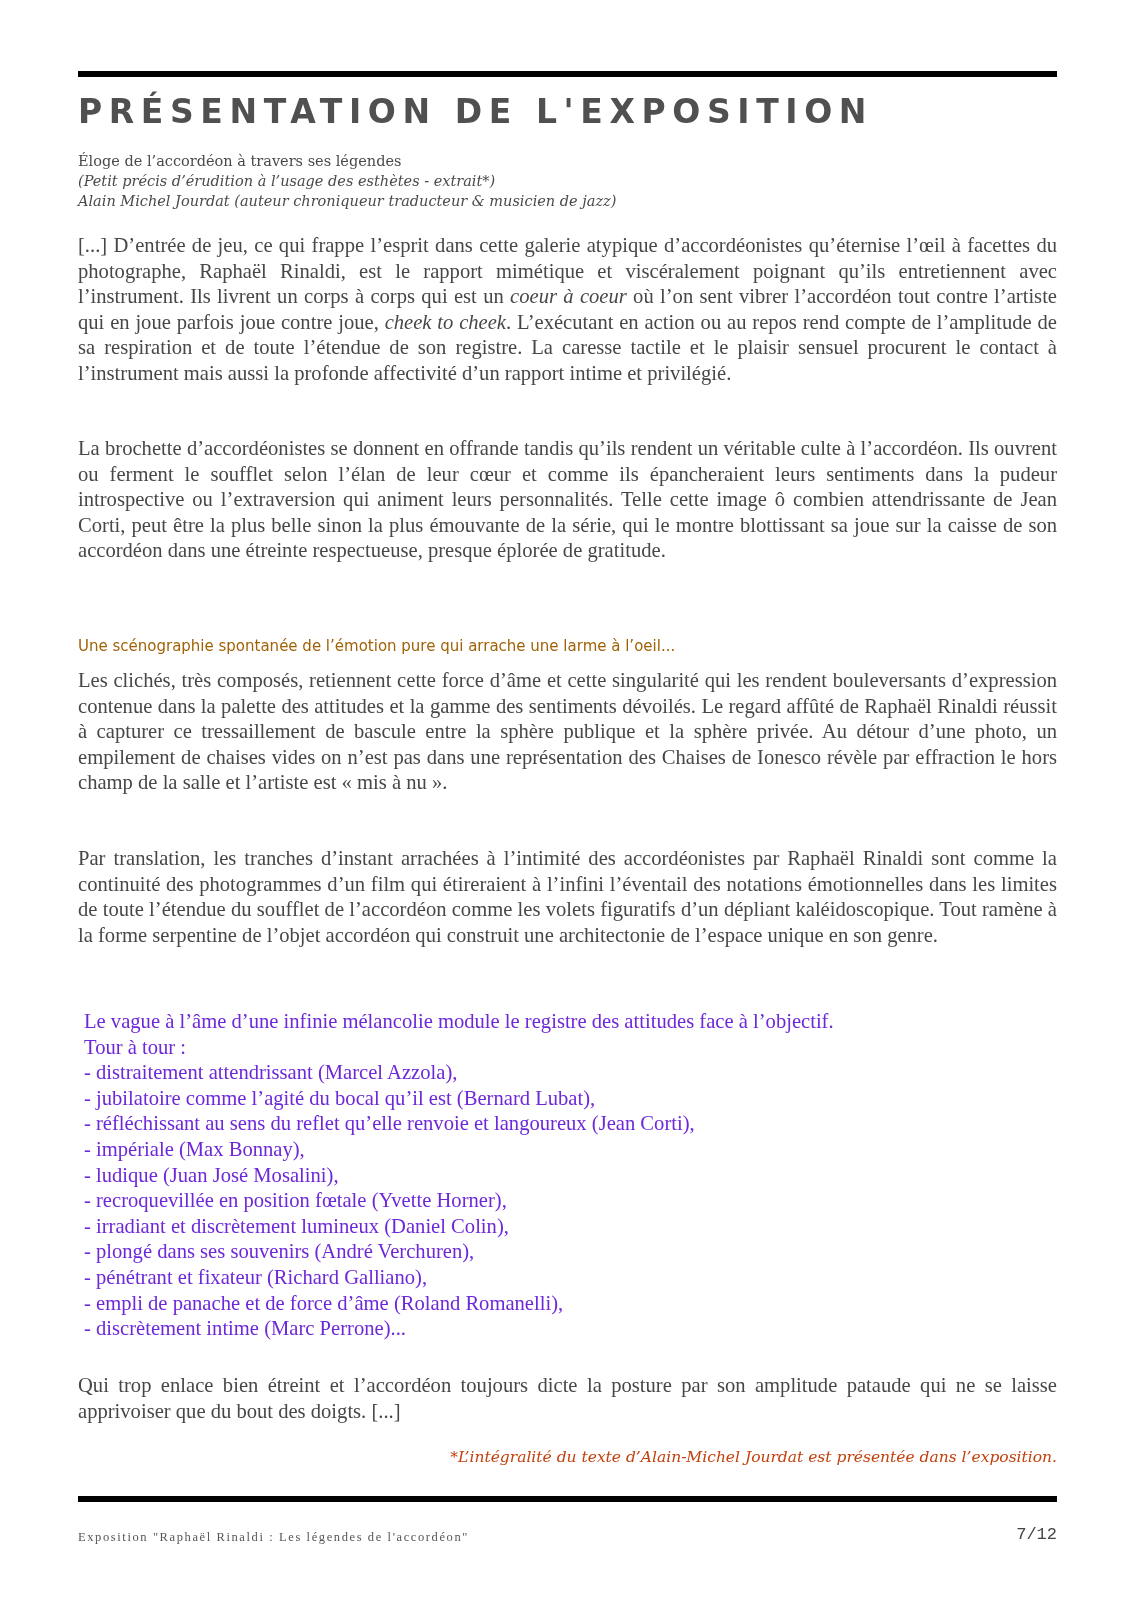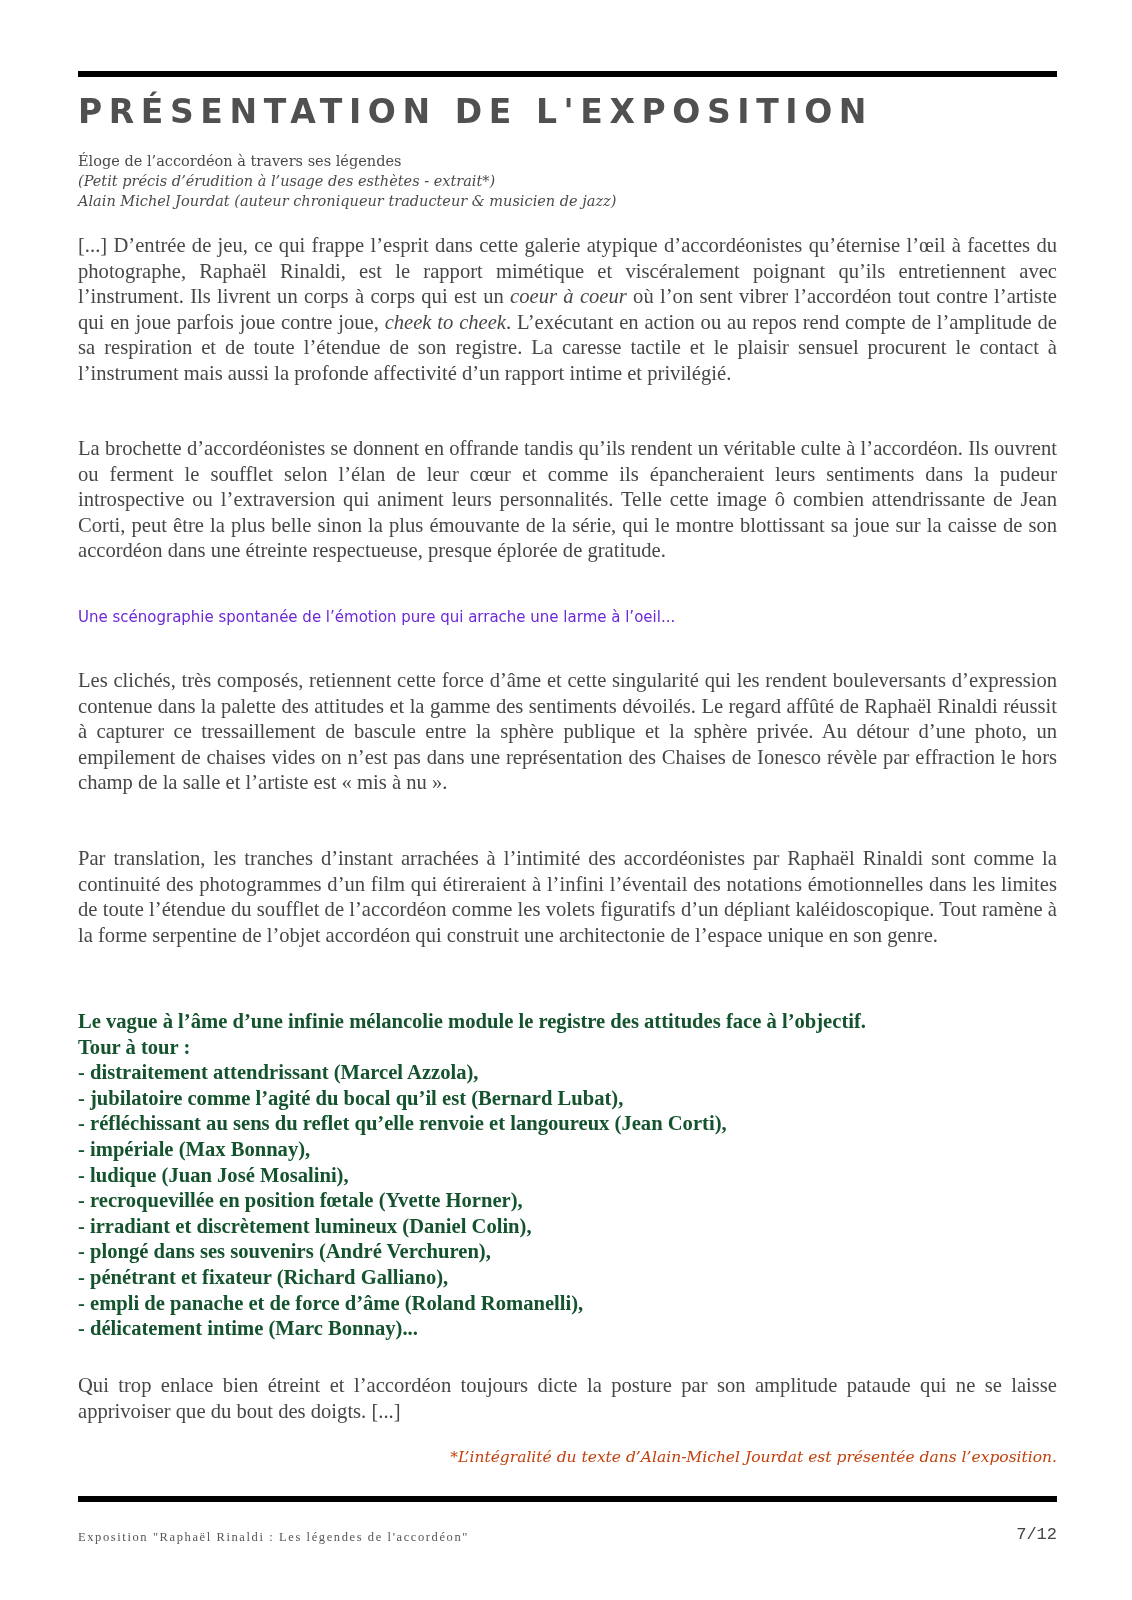--- a/index.html
+++ b/index.html
@@ -17,24 +17,24 @@
   .intro .it { font-style: italic; }
   .body {
     position: absolute; left: 78px; width: 979px;
     font-family: "Liberation Serif", serif; font-size: 20.6px; line-height: 25.6px; color: #474747;
     text-align: justify;
   }
   .body p { margin: 0; }
   .body em { font-style: italic; }
   .p1 { top: 233px; }
   .p2 { top: 436px; }
-  .subhead { position: absolute; left: 78px; top: 608px; font-family: "DejaVu Sans", sans-serif; font-size: 15px; color: #6d28d9; }
+  .subhead { position: absolute; left: 78px; top: 637px; font-family: "DejaVu Sans", sans-serif; font-size: 15px; color: #a16207; }
   .p3 { top: 668px; }
   .p4 { top: 846px; }
-  .list { position: absolute; left: 78px; top: 1009px; font-family: "Liberation Serif", serif; font-size: 20.6px; line-height: 25.6px; color: #14532d; font-weight: bold; }
+  .list { position: absolute; left: 84px; top: 1009px; font-family: "Liberation Serif", serif; font-size: 20.6px; line-height: 25.6px; color: #6d28d9; }
   .list div { white-space: nowrap; }
   .p5 { top: 1373px; }
   .note { position: absolute; right: 75px; top: 1448px; font-family: "DejaVu Serif", serif; font-style: italic; font-size: 15.5px; color: #c2410c; }
   .footer-left { position: absolute; left: 78px; top: 1530px; font-family: "Liberation Serif", serif; font-size: 12.5px; letter-spacing: 1.6px; color: #555; }
   .footer-right { position: absolute; right: 75px; top: 1525px; font-family: Liberation Mono, monospace; font-size: 17px; color: #444; }
 </style>
 </head>
 <body>
 
 <div class="page">
@@ -71,21 +71,21 @@
     <div>- distraitement attendrissant (Marcel Azzola),</div>
     <div>- jubilatoire comme l’agité du bocal qu’il est (Bernard Lubat),</div>
     <div>- réfléchissant au sens du reflet qu’elle renvoie et langoureux (Jean Corti),</div>
     <div>- impériale (Max Bonnay),</div>
     <div>- ludique (Juan José Mosalini),</div>
     <div>- recroquevillée en position fœtale (Yvette Horner),</div>
     <div>- irradiant et discrètement lumineux (Daniel Colin),</div>
     <div>- plongé dans ses souvenirs (André Verchuren),</div>
     <div>- pénétrant et fixateur (Richard Galliano),</div>
     <div>- empli de panache et de force d’âme (Roland Romanelli),</div>
-    <div>- délicatement intime (Marc Bonnay)...</div>
+    <div>- discrètement intime (Marc Perrone)...</div>
   </div>
 
   <div class="body p5">
     <p>Qui trop enlace bien étreint et l’accordéon toujours dicte la posture par son amplitude pataude qui ne se laisse apprivoiser que du bout des doigts. [...]</p>
   </div>
 
   <div class="note">*L’intégralité du texte d’Alain-Michel Jourdat est présentée dans l’exposition.</div>
 
   <div class="rule bottom"></div>
   <div class="footer-left">Exposition "Raphaël Rinaldi :  Les légendes de l'accordéon"</div>

